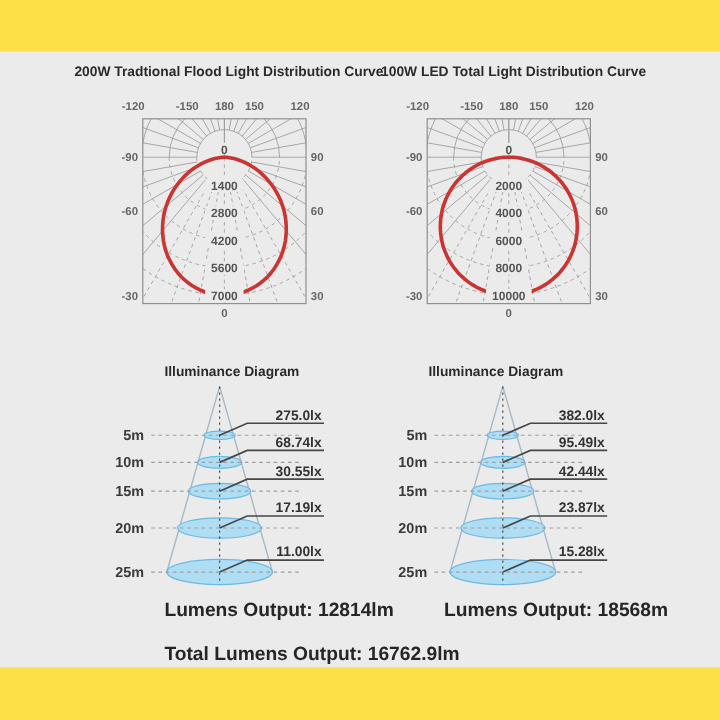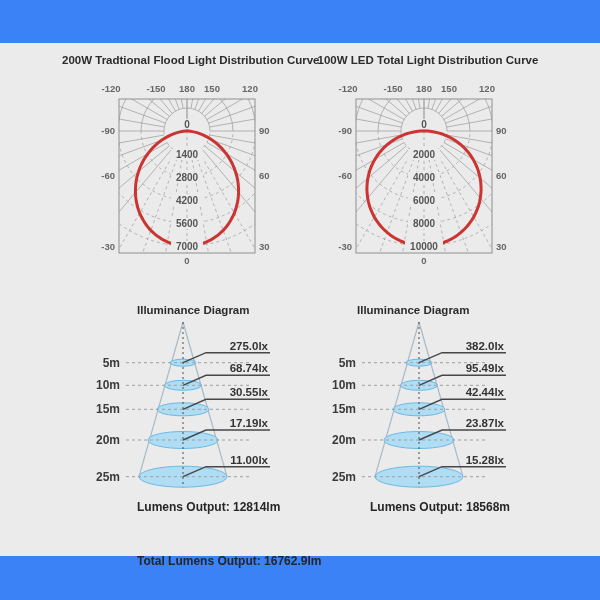--- a/index.html
+++ b/index.html
@@ -1,22 +1,22 @@
 <!DOCTYPE html>
 <html><head>
 <meta charset="utf-8">
 <style>
   html,body{margin:0;padding:0;background:#fff}
-  .page{position:relative;width:600px;height:600px;background:#3b82f6;
+  .page{position:relative;width:600px;height:600px;background:#fde047;
         font-family:"Liberation Sans",sans-serif;overflow:hidden}
   .panel{position:absolute;left:0;top:43px;width:600px;height:513px;background:#ebebeb}
   .abs{position:absolute;white-space:nowrap}
   .chart-title{font-size:11.5px;font-weight:700;color:#2b2b2b;text-align:center;width:256px}
   .cone-heading{font-size:11.5px;font-weight:700;color:#2b2b2b}
-  .lumens{font-size:12px;font-weight:700;color:#262626}
+  .lumens{font-size:16px;font-weight:700;color:#262626}
   svg{display:block}
 </style>
 </head>
 <body>
 
 <div class="page">
   <div class="panel"></div>
 
   <div class="abs chart-title" style="left:62px;top:54px">200W Tradtional Flood Light Distribution Curve</div>
   <div class="abs chart-title" style="left:300px;top:54px">100W LED Total Light Distribution Curve</div>
@@ -252,15 +252,15 @@
         <polyline points="123,122 146,112 210,112" fill="none" stroke="#474747" stroke-width="1.4"></polyline>
         <text x="208" y="109" text-anchor="end" font-size="11.5" font-weight="700" fill="#333333" font-family="&quot;Liberation Sans&quot;,sans-serif">23.87lx</text>
         <text x="60" y="126" text-anchor="end" font-size="12" font-weight="700" fill="#3a3a3a" font-family="&quot;Liberation Sans&quot;,sans-serif">20m</text>
         <polyline points="123,158.7 146,148.7 210,148.7" fill="none" stroke="#474747" stroke-width="1.4"></polyline>
         <text x="208" y="145.7" text-anchor="end" font-size="11.5" font-weight="700" fill="#333333" font-family="&quot;Liberation Sans&quot;,sans-serif">15.28lx</text>
         <text x="60" y="162.7" text-anchor="end" font-size="12" font-weight="700" fill="#3a3a3a" font-family="&quot;Liberation Sans&quot;,sans-serif">25m</text>
       </svg>
     </div>
 
   <div class="abs lumens" style="left:137px;top:500px">Lumens Output: 12814lm</div>
-  <div class="abs lumens" style="left:137px;top:554px">Total Lumens Output: 16762.9lm</div>
+  <div class="abs lumens" style="left:137px;top:537px">Total Lumens Output: 16762.9lm</div>
   <div class="abs lumens" style="left:370px;top:500px">Lumens Output: 18568m</div>
 </div>
 
 </body></html>

